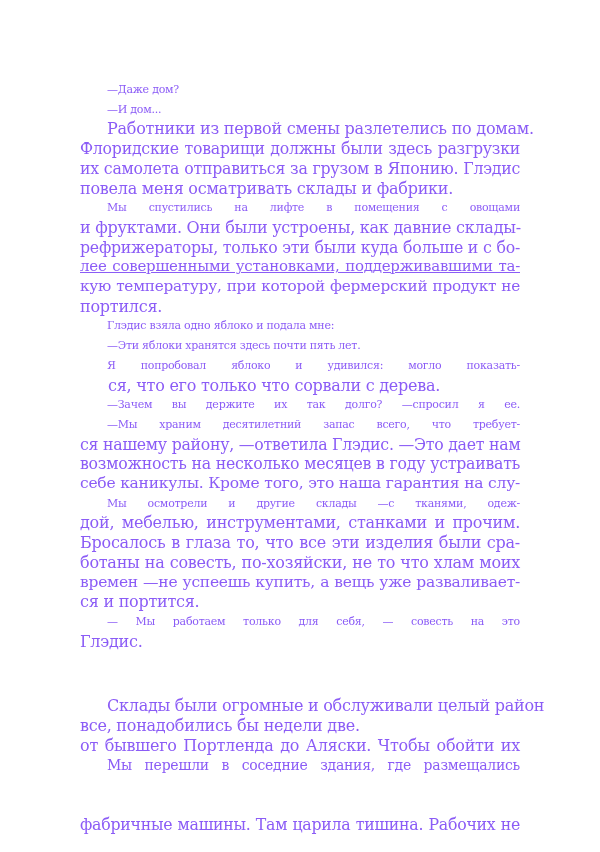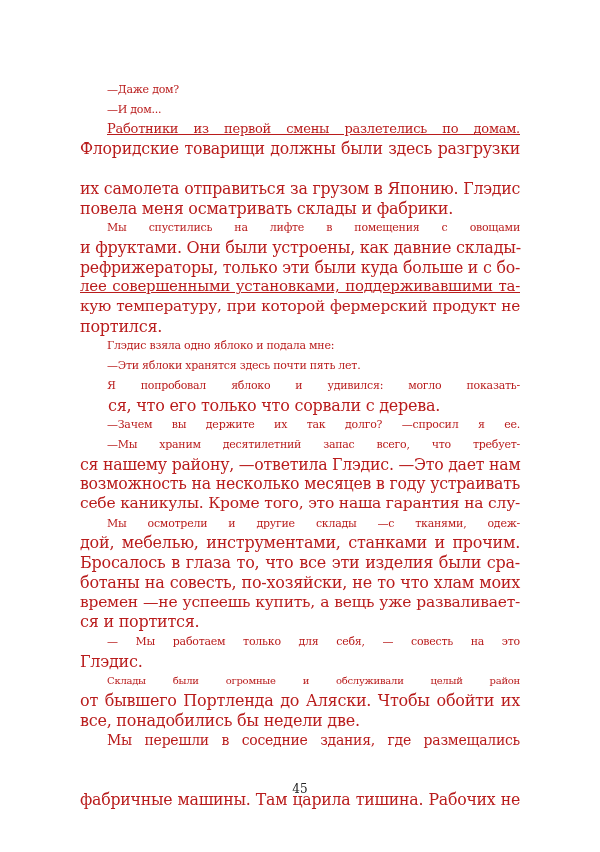--- a/index.html
+++ b/index.html
@@ -21,21 +21,21 @@
     background: #ffffff;
   }
   .text-block {
     position: absolute;
     left: 80px;
     top: 80px;
     width: 440px;
     font-family: "DejaVu Serif", "Liberation Serif", serif;
     font-size: 16px;
     line-height: 22.45px;
-    color: #b91c1c;
+    color: #8b5cf6;
     letter-spacing: -0.25px;
   }
   .line {
     display: block;
     white-space: nowrap;
     height: 22.45px;
     text-align: justify;
     text-align-last: justify;
   }
   .line.indent {
@@ -55,23 +55,23 @@
     color: #222222;
   }
 </style>
 </head>
 <body>
 
 <div class="page">
   <div class="text-block" id="text-block">
       <span class="line indent last" style="height: 19.7143px; line-height: 19.7143px; font-size: 11px;">—Даже дом?</span>
       <span class="line indent last" style="height: 19.7143px; line-height: 19.7143px; font-size: 11px;">—И дом...</span>
-      <span class="line indent" style="height: 19.7143px; line-height: 19.7143px; font-size: 13px; text-decoration: underline;">Работники из первой смены разлетелись по домам.</span>
+      <span class="line indent" style="height: 19.7143px; line-height: 19.7143px; font-size: 16px;">Работники из первой смены разлетелись по домам.</span>
       <span class="line" style="height: 19.7143px; line-height: 19.7143px; font-size: 15.75px;">Флоридские товарищи должны были здесь разгрузки</span>
-      <span class="line" style="height: 19.7143px; line-height: 19.7143px; font-size: 15.75px; margin-top: 20px;">их самолета отправиться за грузом в Японию. Глэдис</span>
+      <span class="line" style="height: 19.7143px; line-height: 19.7143px; font-size: 15.75px;">их самолета отправиться за грузом в Японию. Глэдис</span>
       <span class="line last" style="height: 19.7143px; line-height: 19.7143px; font-size: 16px;">повела меня осматривать склады и фабрики.</span>
       <span class="line indent" style="height: 19.7143px; line-height: 19.7143px; font-size: 11px;">Мы спустились на лифте в помещения с овощами</span>
       <span class="line" style="height: 19.7143px; line-height: 19.7143px; font-size: 16px;">и фруктами. Они были устроены, как давние склады-</span>
       <span class="line" style="height: 19.7143px; line-height: 19.7143px; font-size: 15.75px;">рефрижераторы, только эти были куда больше и с бо-</span>
       <span class="line" style="height: 19.7143px; line-height: 19.7143px; font-size: 15px; text-decoration: underline;">лее совершенными установками, поддерживавшими та-</span>
       <span class="line" style="height: 19.7143px; line-height: 19.7143px; font-size: 15.25px;">кую температуру, при которой фермерский продукт не</span>
       <span class="line last" style="height: 19.7143px; line-height: 19.7143px; font-size: 16px;">портился.</span>
       <span class="line indent last" style="height: 19.7143px; line-height: 19.7143px; font-size: 11px;">Глэдис взяла одно яблоко и подала мне:</span>
       <span class="line indent last" style="height: 19.7143px; line-height: 19.7143px; font-size: 11px;">—Эти яблоки хранятся здесь почти пять лет.</span>
       <span class="line indent" style="height: 19.7143px; line-height: 19.7143px; font-size: 11px;">Я попробовал яблоко и удивился: могло показать-</span>
@@ -82,20 +82,19 @@
       <span class="line" style="height: 19.7143px; line-height: 19.7143px; font-size: 15.75px;">возможность на несколько месяцев в году устраивать</span>
       <span class="line" style="height: 19.7143px; line-height: 19.7143px; font-size: 15.5px;">себе каникулы. Кроме того, это наша гарантия на слу-</span>
       <span class="line indent" style="height: 19.7143px; line-height: 19.7143px; font-size: 11px;">Мы осмотрели и другие склады —с тканями, одеж-</span>
       <span class="line" style="height: 19.7143px; line-height: 19.7143px; font-size: 16px;">дой, мебелью, инструментами, станками и прочим.</span>
       <span class="line" style="height: 19.7143px; line-height: 19.7143px; font-size: 16px;">Бросалось в глаза то, что все эти изделия были сра-</span>
       <span class="line" style="height: 19.7143px; line-height: 19.7143px; font-size: 16px;">ботаны на совесть, по-хозяйски, не то что хлам моих</span>
       <span class="line" style="height: 19.7143px; line-height: 19.7143px; font-size: 15.5px;">времен —не успеешь купить, а вещь уже разваливает-</span>
       <span class="line last" style="height: 19.7143px; line-height: 19.7143px; font-size: 16px;">ся и портится.</span>
       <span class="line indent" style="height: 19.7143px; line-height: 19.7143px; font-size: 11px;">— Мы работаем только для себя, — совесть на это</span>
       <span class="line last" style="height: 19.7143px; line-height: 19.7143px; font-size: 16px;">Глэдис.</span>
-      <span class="line indent" style="height: 19.7143px; line-height: 19.7143px; font-size: 10px;">Склады были огромные и обслуживали целый район</span>
+      <span class="line indent" style="height: 19.7143px; line-height: 19.7143px; font-size: 16px; margin-top: 45px;">Склады были огромные и обслуживали целый район</span>
+      <span class="line last" style="height: 19.7143px; line-height: 19.7143px; font-size: 16px;">все, понадобились бы недели две.</span>
       <span class="line" style="height: 19.7143px; line-height: 19.7143px; font-size: 16px;">от бывшего Портленда до Аляски. Чтобы обойти их</span>
-      <span class="line last" style="height: 19.7143px; line-height: 19.7143px; font-size: 16px;">все, понадобились бы недели две.</span>
       <span class="line indent" style="height: 19.7143px; line-height: 19.7143px; font-size: 14px;">Мы перешли в соседние здания, где размещались</span>
       <span class="line" style="height: 19.7143px; line-height: 19.7143px; font-size: 15.75px; margin-top: 40px;">фабричные машины. Там царила тишина. Рабочих не</span>
     </div>
-  <div class="page-number">45</div>
 </div>
 
 </body></html>

